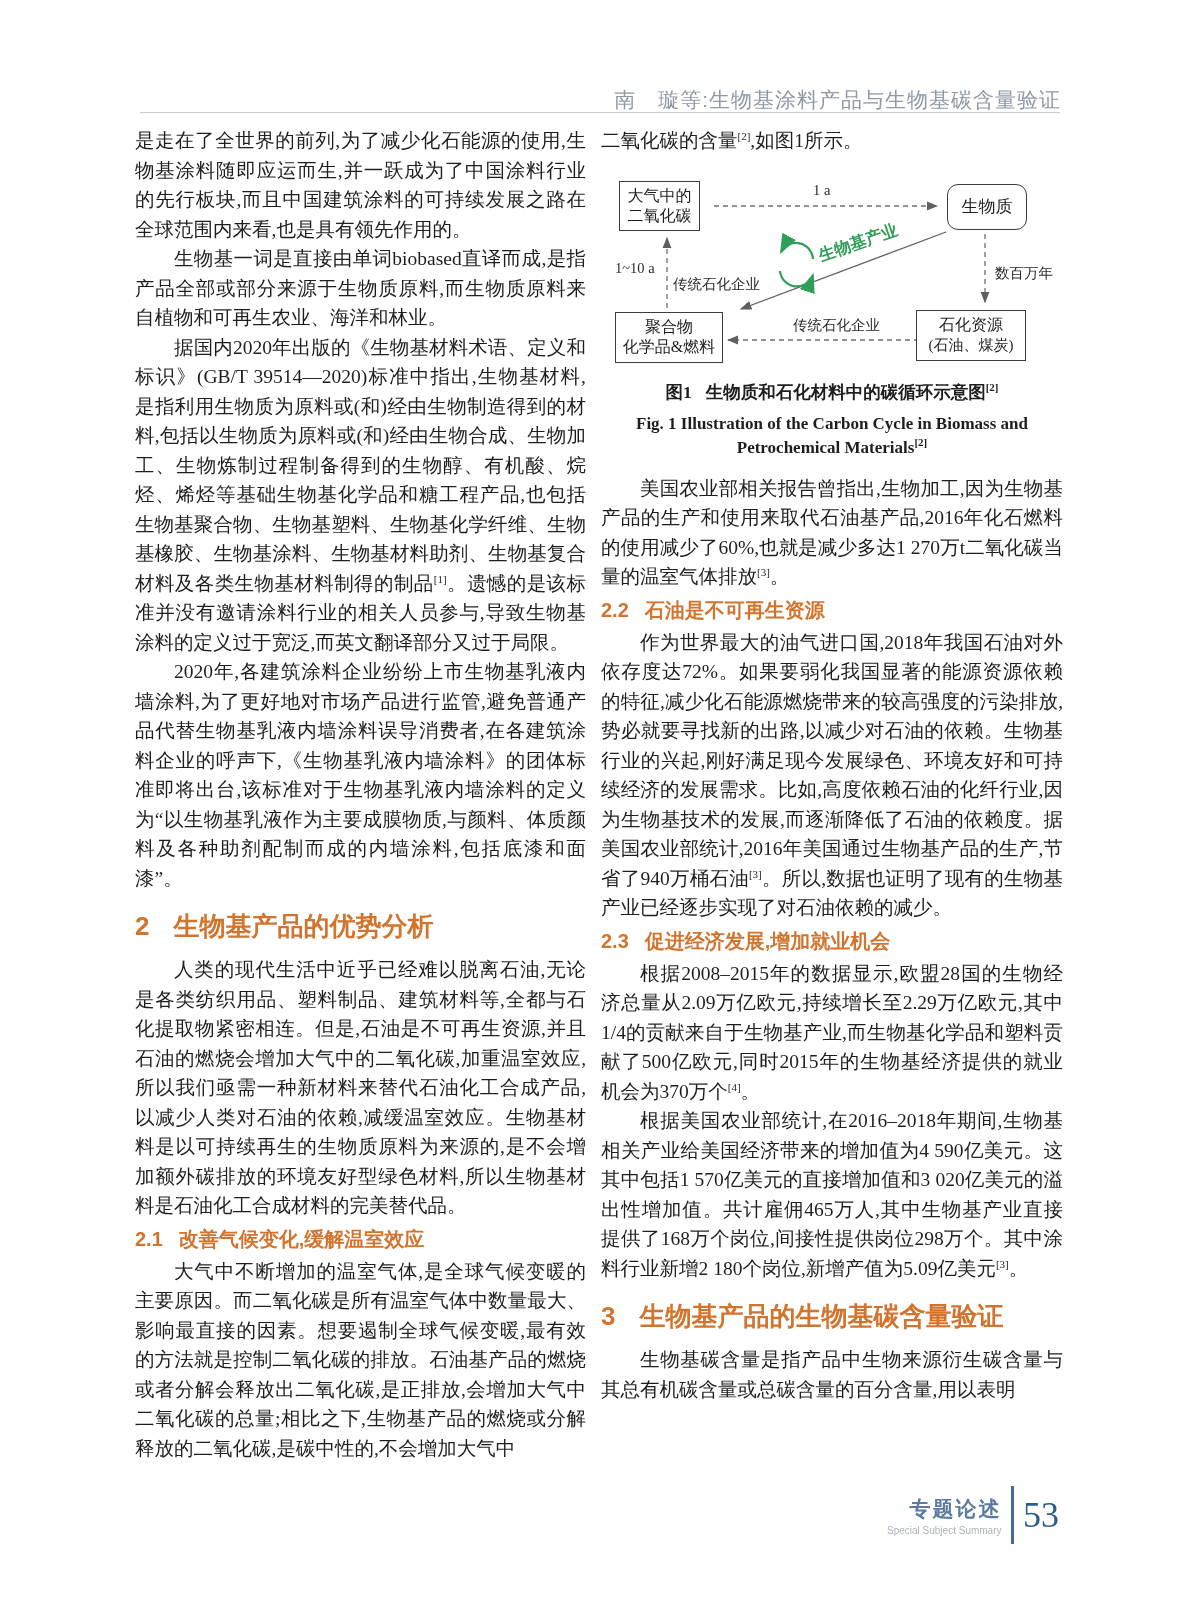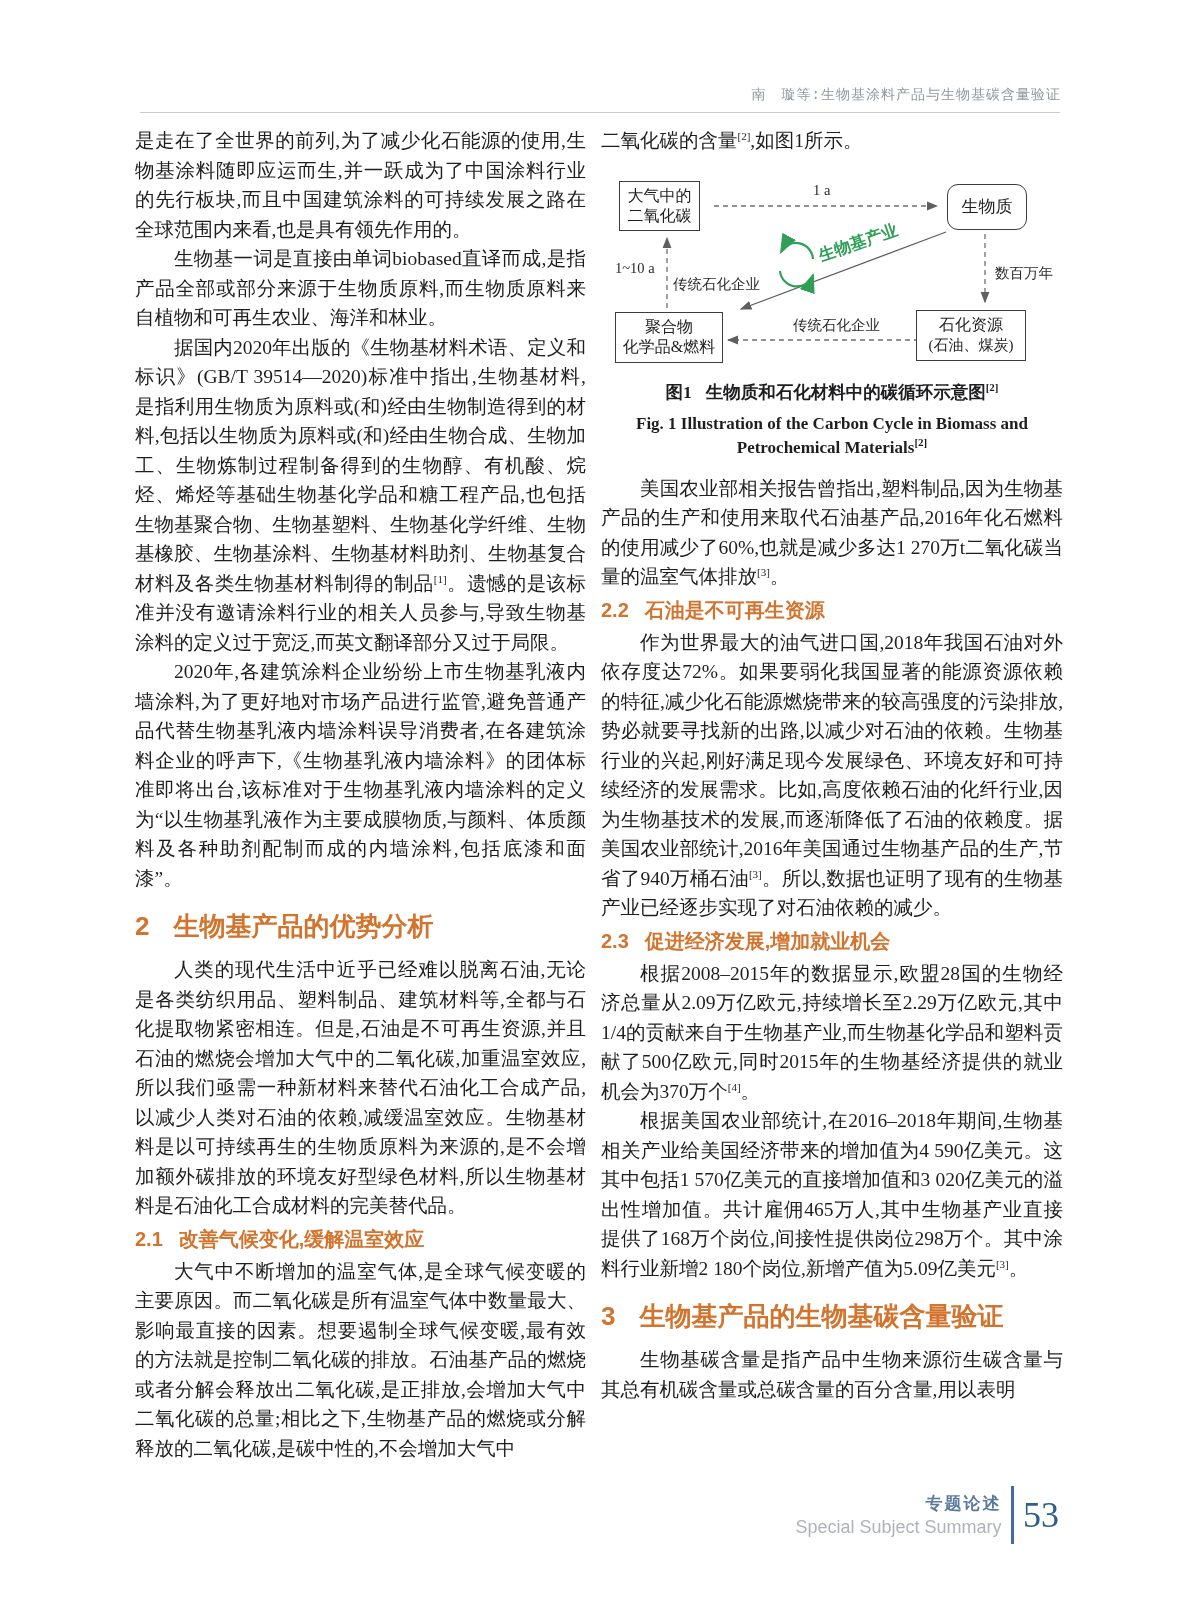--- a/index.html
+++ b/index.html
@@ -1,19 +1,19 @@
 <!DOCTYPE html>
 <html><head>
 <meta charset="utf-8">
 <style>
   html,body{margin:0;padding:0;background:#ffffff;}
   .page{position:relative;width:1187px;height:1600px;background:#ffffff;overflow:hidden;
         font-family:"Liberation Serif","DejaVu Serif",serif;color:#1e1e20;}
-  .running-header{position:absolute;top:86px;right:126px;font-family:Liberation Mono, monospace;
-        font-size:14px;color:#8f98a3;letter-spacing:1px;}
+  .running-header{position:absolute;top:86px;right:126px;font-family:Liberation Sans, sans-serif;
+        font-size:21px;color:#8f98a3;letter-spacing:1px;}
   .header-rule{position:absolute;left:140px;right:127px;top:112px;border-top:1.5px solid #c9ced4;}
   .col{position:absolute;top:126px;}
   .col-left{left:135px;width:451px;}
   .col-right{left:601px;width:462px;}
   p.body{margin:0;font-size:19.5px;line-height:29.5px;text-align:justify;}
   p.indent{text-indent:2em;}
   sup.ref{font-size:11px;line-height:0;vertical-align:super;}
   h2.h1{font-family:"Liberation Sans","DejaVu Sans",sans-serif;color:#d2742e;font-size:26px;
         font-weight:bold;margin:16px 0 11px 0;}
   h2.h1 .hnum{margin-right:24px;}
@@ -37,22 +37,22 @@
   .fl-leftco{left:72px;top:107px;}
   .fl-bottom{left:192px;top:148px;}
   .fl-bio{left:216px;top:64px;color:#2f9e57;font-weight:bold;font-size:16.5px;transform:rotate(-19deg);}
   .cap-zh{text-align:center;font-weight:bold;font-size:17.5px;margin:16px 0 2px 0;}
   .cap-zh .gap{display:inline-block;width:14px;}
   .cap-en{text-align:center;font-weight:bold;font-size:17px;line-height:24px;margin:8px 0 14px 0;}
   
   .footer{position:absolute;top:1486px;right:128px;display:flex;align-items:center;}
   .footer-left{text-align:right;margin-right:9px;}
   .footer-zh{font-family:"Liberation Sans","DejaVu Sans",sans-serif;font-weight:bold;
-        font-size:17px;color:#5b7a9e;letter-spacing:2px;}
-  .footer-en{font-family:"Liberation Sans","DejaVu Sans",sans-serif;font-size:18px;color:#aeb3ba;margin-top:2px;}
+        font-size:21px;color:#5b7a9e;letter-spacing:2px;}
+  .footer-en{font-family:"Liberation Sans","DejaVu Sans",sans-serif;font-size:10px;color:#aeb3ba;margin-top:2px;}
   .footer-bar{width:3.5px;height:58px;background:#44699a;margin-right:9px;}
   .footer-page{font-size:36px;color:#2e5d8c;}
 </style>
 </head>
 <body>
 
 <div class="page">
 
   <div class="running-header">南　璇等:生物基涂料产品与生物基碳含量验证</div>
   <div class="header-rule"></div>
@@ -133,21 +133,21 @@
     </div>
 
     <div class="cap-zh">
       <span>图1</span><span class="gap"></span><span>生物质和石化材料中的碳循环示意图</span><sup class="ref">[2]</sup>
     </div>
     <div class="cap-en">
       <span>Fig. 1 Illustration of the Carbon Cycle in Biomass and</span><br>
       <span>Petrochemical Materials</span><sup class="ref">[2]</sup>
     </div>
 
-    <p class="body indent"><span>美国农业部相关报告曾指出,塑料制品,因为生物基产品的生产和使用来取代石油基产品,2016年化石燃料的使用减少了60%,也就是减少多达1 270万t二氧化碳当量的温室气体排放</span><sup class="ref">[3]</sup><span>。</span></p>
+    <p class="body indent"><span>美国农业部相关报告曾指出,生物加工,因为生物基产品的生产和使用来取代石油基产品,2016年化石燃料的使用减少了60%,也就是减少多达1 270万t二氧化碳当量的温室气体排放</span><sup class="ref">[3]</sup><span>。</span></p>
 
     <h3 class="h2sub">
       <span class="hnum">2.2</span><span>石油是不可再生资源</span>
     </h3>
 
     <p class="body indent"><span>作为世界最大的油气进口国,2018年我国石油对外依存度达72%。如果要弱化我国显著的能源资源依赖的特征,减少化石能源燃烧带来的较高强度的污染排放,势必就要寻找新的出路,以减少对石油的依赖。生物基行业的兴起,刚好满足现今发展绿色、环境友好和可持续经济的发展需求。比如,高度依赖石油的化纤行业,因为生物基技术的发展,而逐渐降低了石油的依赖度。据美国农业部统计,2016年美国通过生物基产品的生产,节省了940万桶石油</span><sup class="ref">[3]</sup><span>。所以,数据也证明了现有的生物基产业已经逐步实现了对石油依赖的减少。</span></p>
 
     <h3 class="h2sub">
       <span class="hnum">2.3</span><span>促进经济发展,增加就业机会</span>
     </h3>

